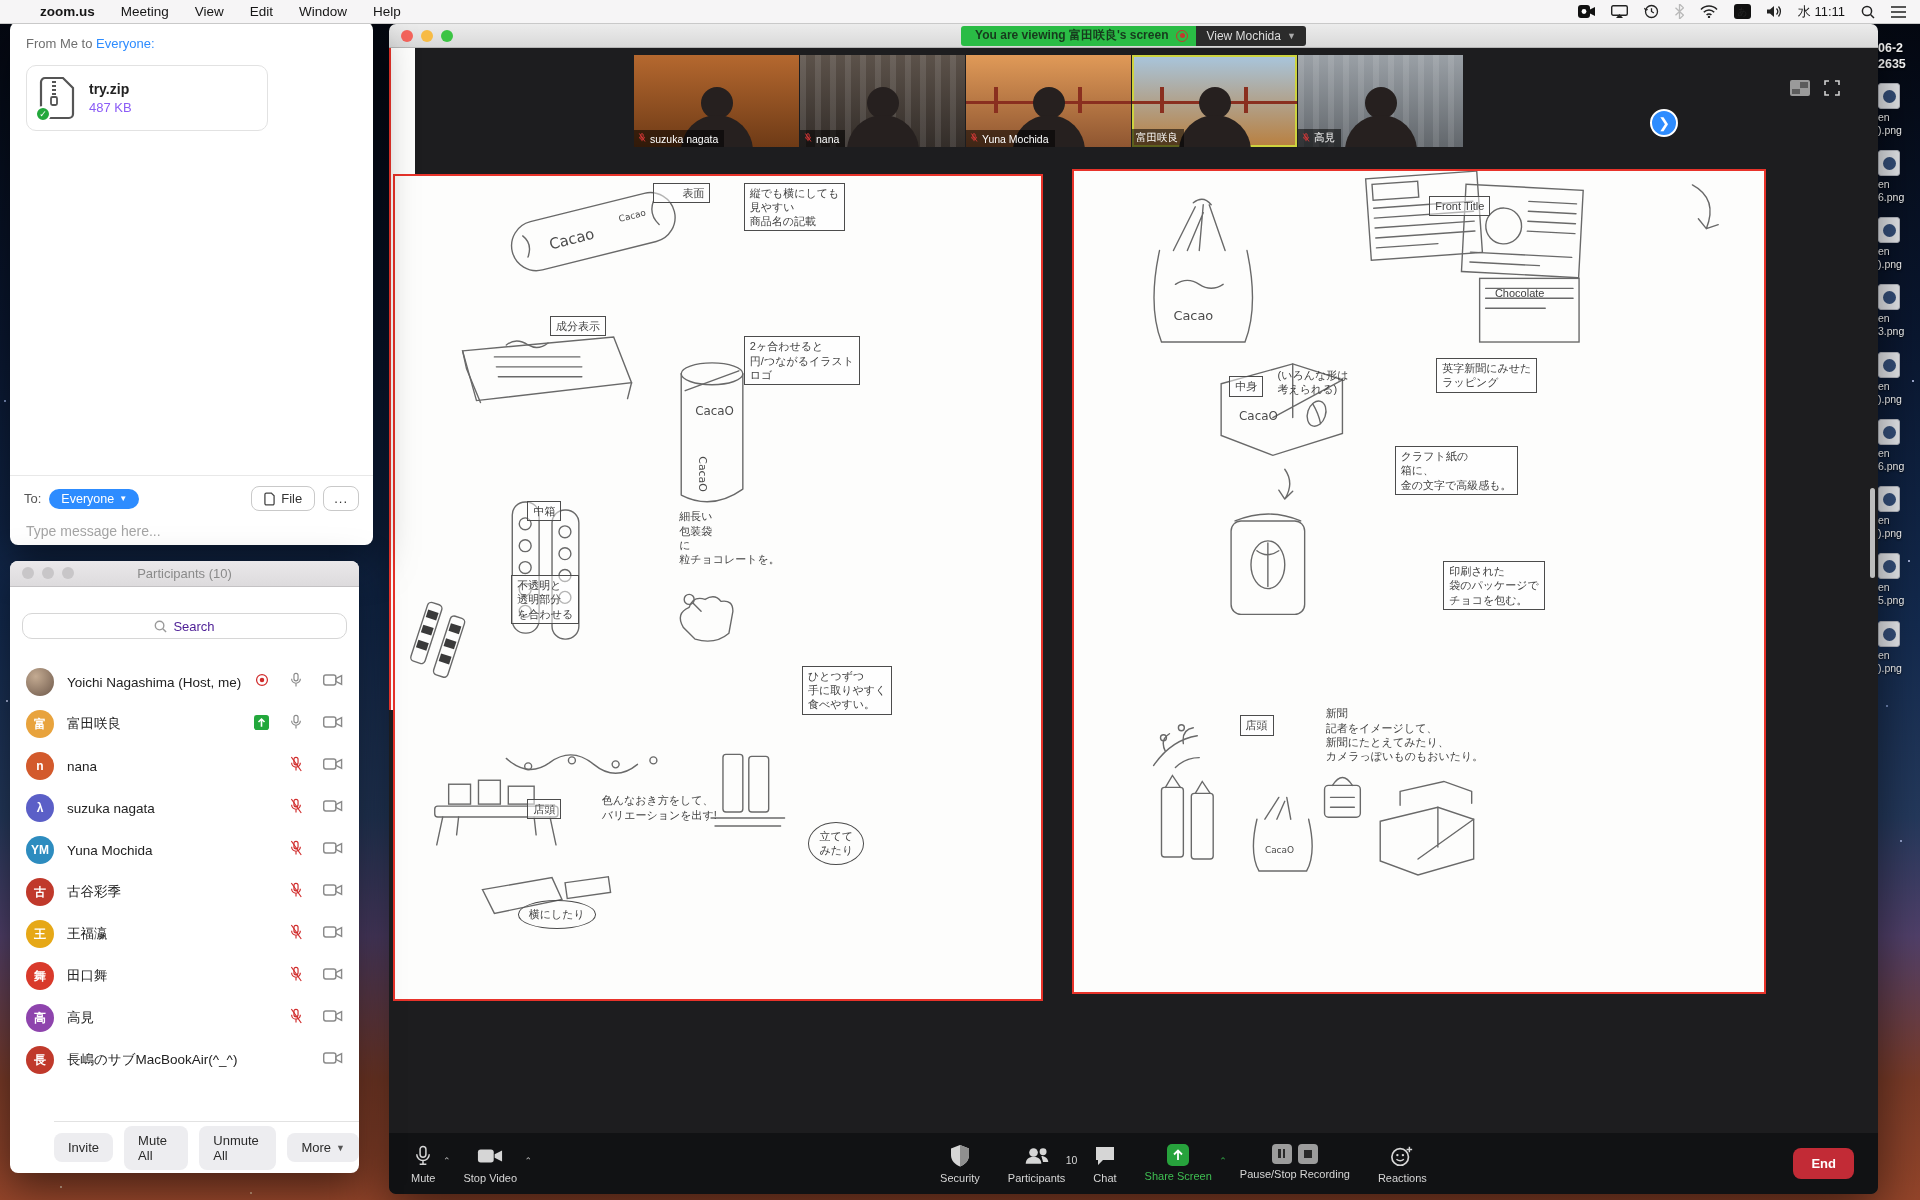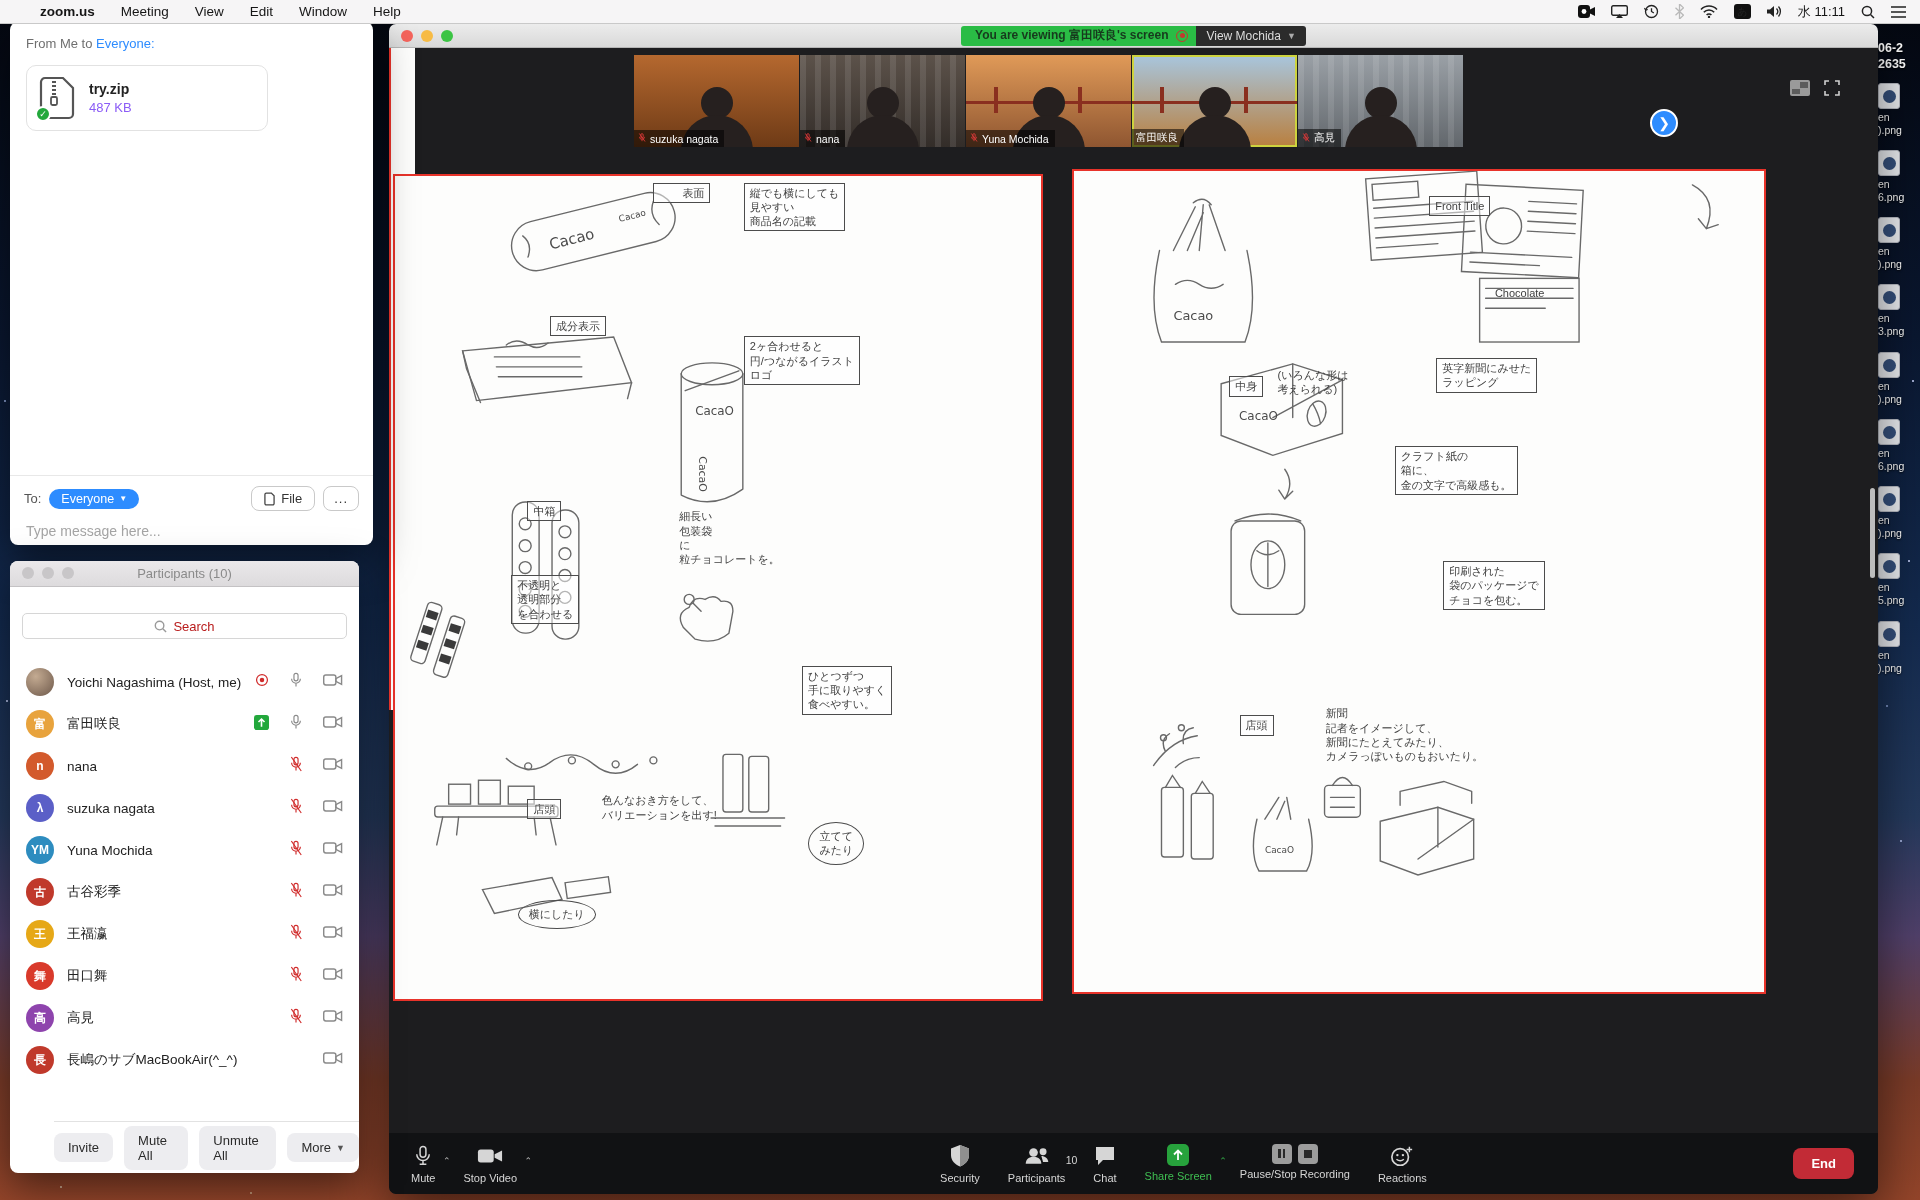--- a/index.html
+++ b/index.html
@@ -106,21 +106,21 @@
   .toline .tolabel{font-size:13px;color:#555;margin-right:8px;}
   .pill{display:flex;align-items:center;gap:5px;background:#2d8cff;color:#fff;font-size:12.5px;border-radius:999px;padding:3px 12px;}
   .pill .chev{font-size:8px;}
   .toline .grow{flex:1;}
   .obtn{display:flex;align-items:center;gap:6px;border:1px solid #c9c9c9;border-radius:8px;padding:4px 12px;font-size:13px;color:#333;background:#fff;}
   .obtn.sq{padding:4px 10px;margin-left:8px;letter-spacing:1px;}
   .typebox{font-size:14px;color:#a5a5a5;padding:12px 2px 6px;}
 
   #partwin{left:10px;top:561px;width:349px;height:612px;gap:16px;}
   #searchwrap{padding:10px 12px 6px;}
-  #searchbox{height:26px;border:1px solid #d6d6d6;border-radius:5px;background:#fff;display:flex;align-items:center;justify-content:center;gap:6px;color:#b91c1c;font-size:13px;}
+  #searchbox{height:26px;border:1px solid #d6d6d6;border-radius:10px;background:#fff;display:flex;align-items:center;justify-content:center;gap:6px;color:#4c1d95;font-size:13px;}
   #plist{flex:1;overflow:hidden;}
   .prow{display:flex;align-items:center;height:42px;padding:0 16px;}
   .pav{width:28px;height:28px;border-radius:50%;color:#fff;font-size:12px;font-weight:bold;display:flex;align-items:center;justify-content:center;margin-right:13px;flex:none;}
   .pav.photo{background:radial-gradient(circle at 35% 30%,#c4ab92,#6d584a);}
   .pname{font-size:13.5px;color:#222;flex:1;white-space:nowrap;overflow:hidden;}
   .picons{display:flex;align-items:center;gap:20px;color:#8a8a8a;}
   .picons .red{color:#d02b2b;}
   #pfooter{border-top:1px solid #e2e2e2;height:52px;display:flex;align-items:center;justify-content:center;gap:11px;margin-left:44px;}
   .fbtn{background:#ededf0;border-radius:8px;padding:7px 14px;font-size:13px;color:#2b2b2b;display:flex;align-items:center;gap:5px;}
   .fbtn .chev{font-size:9px;color:#555;}

